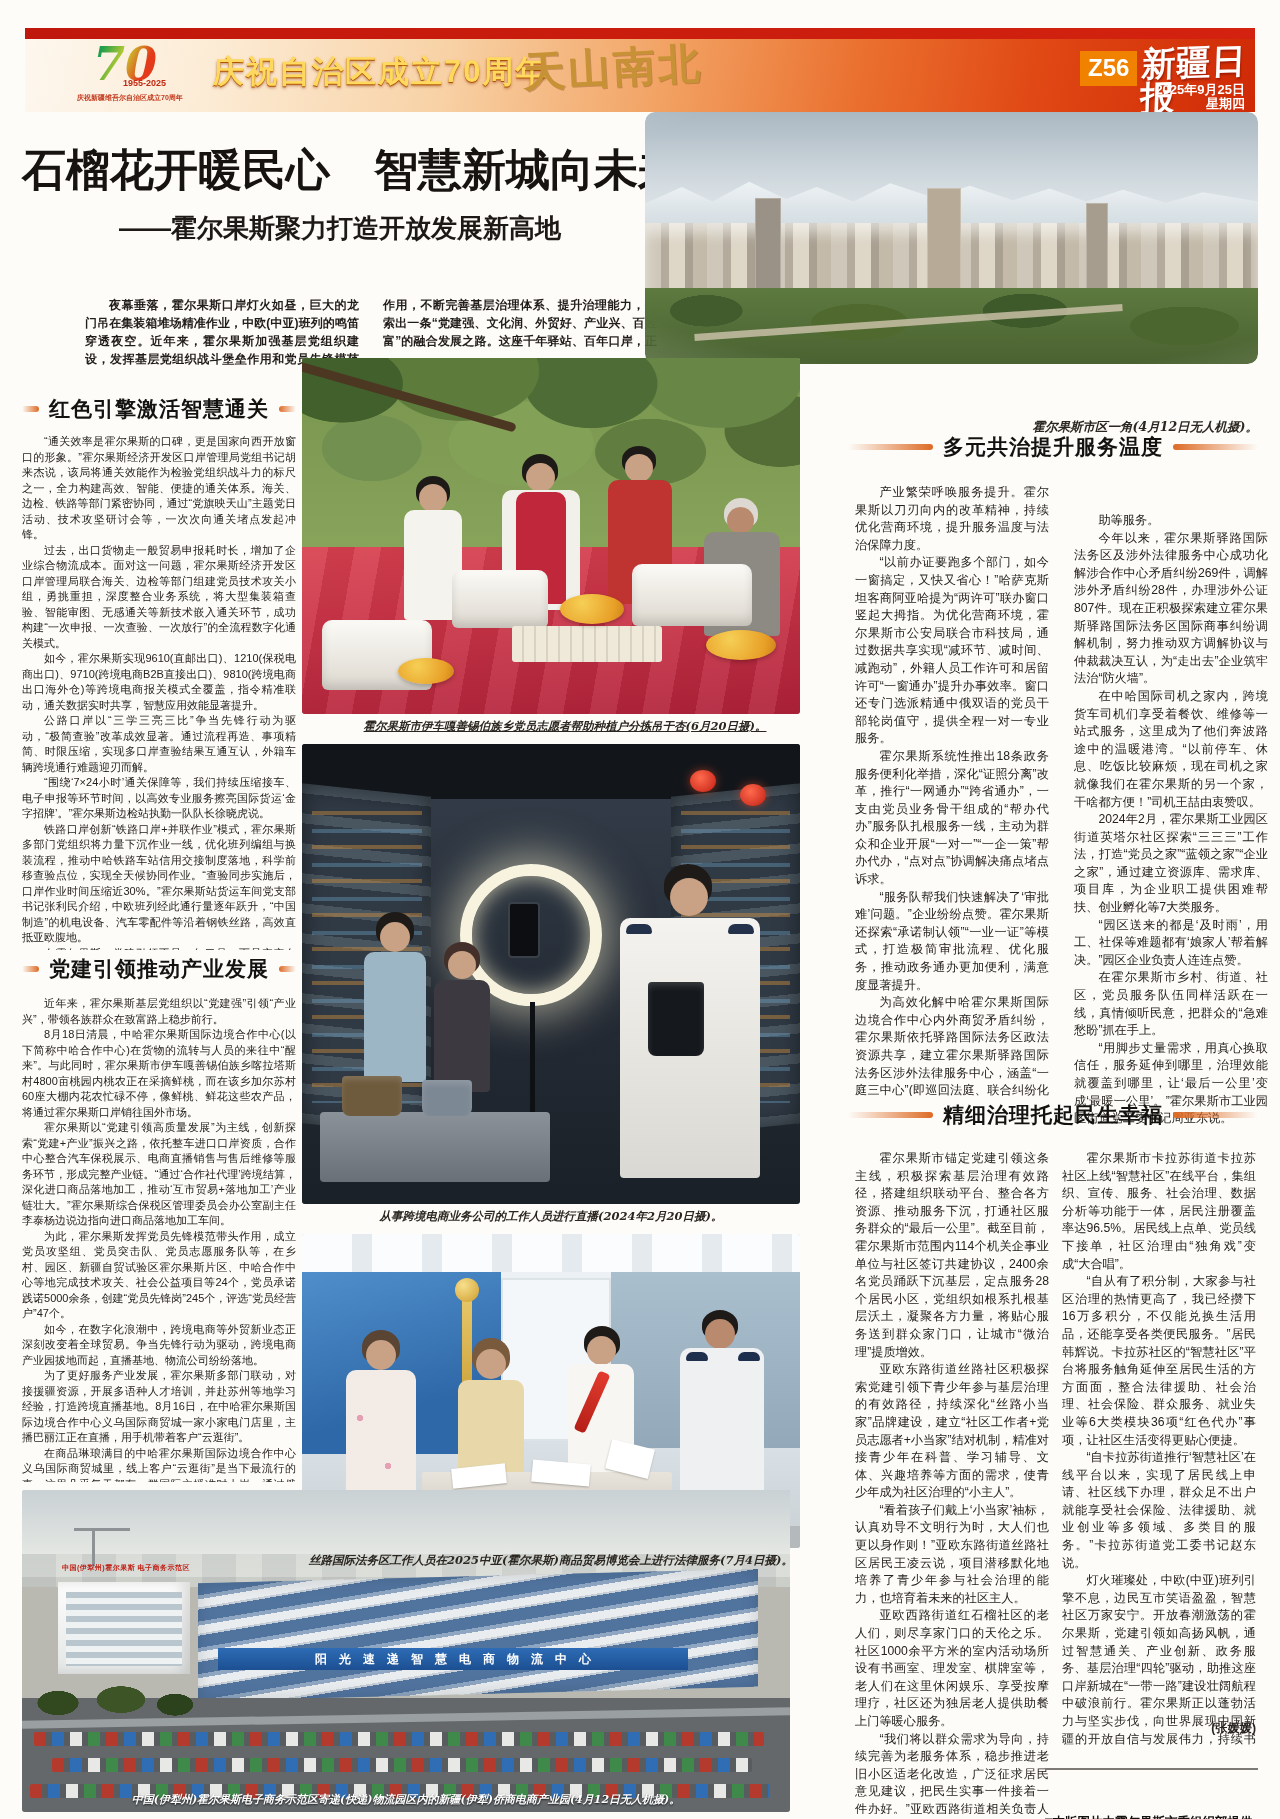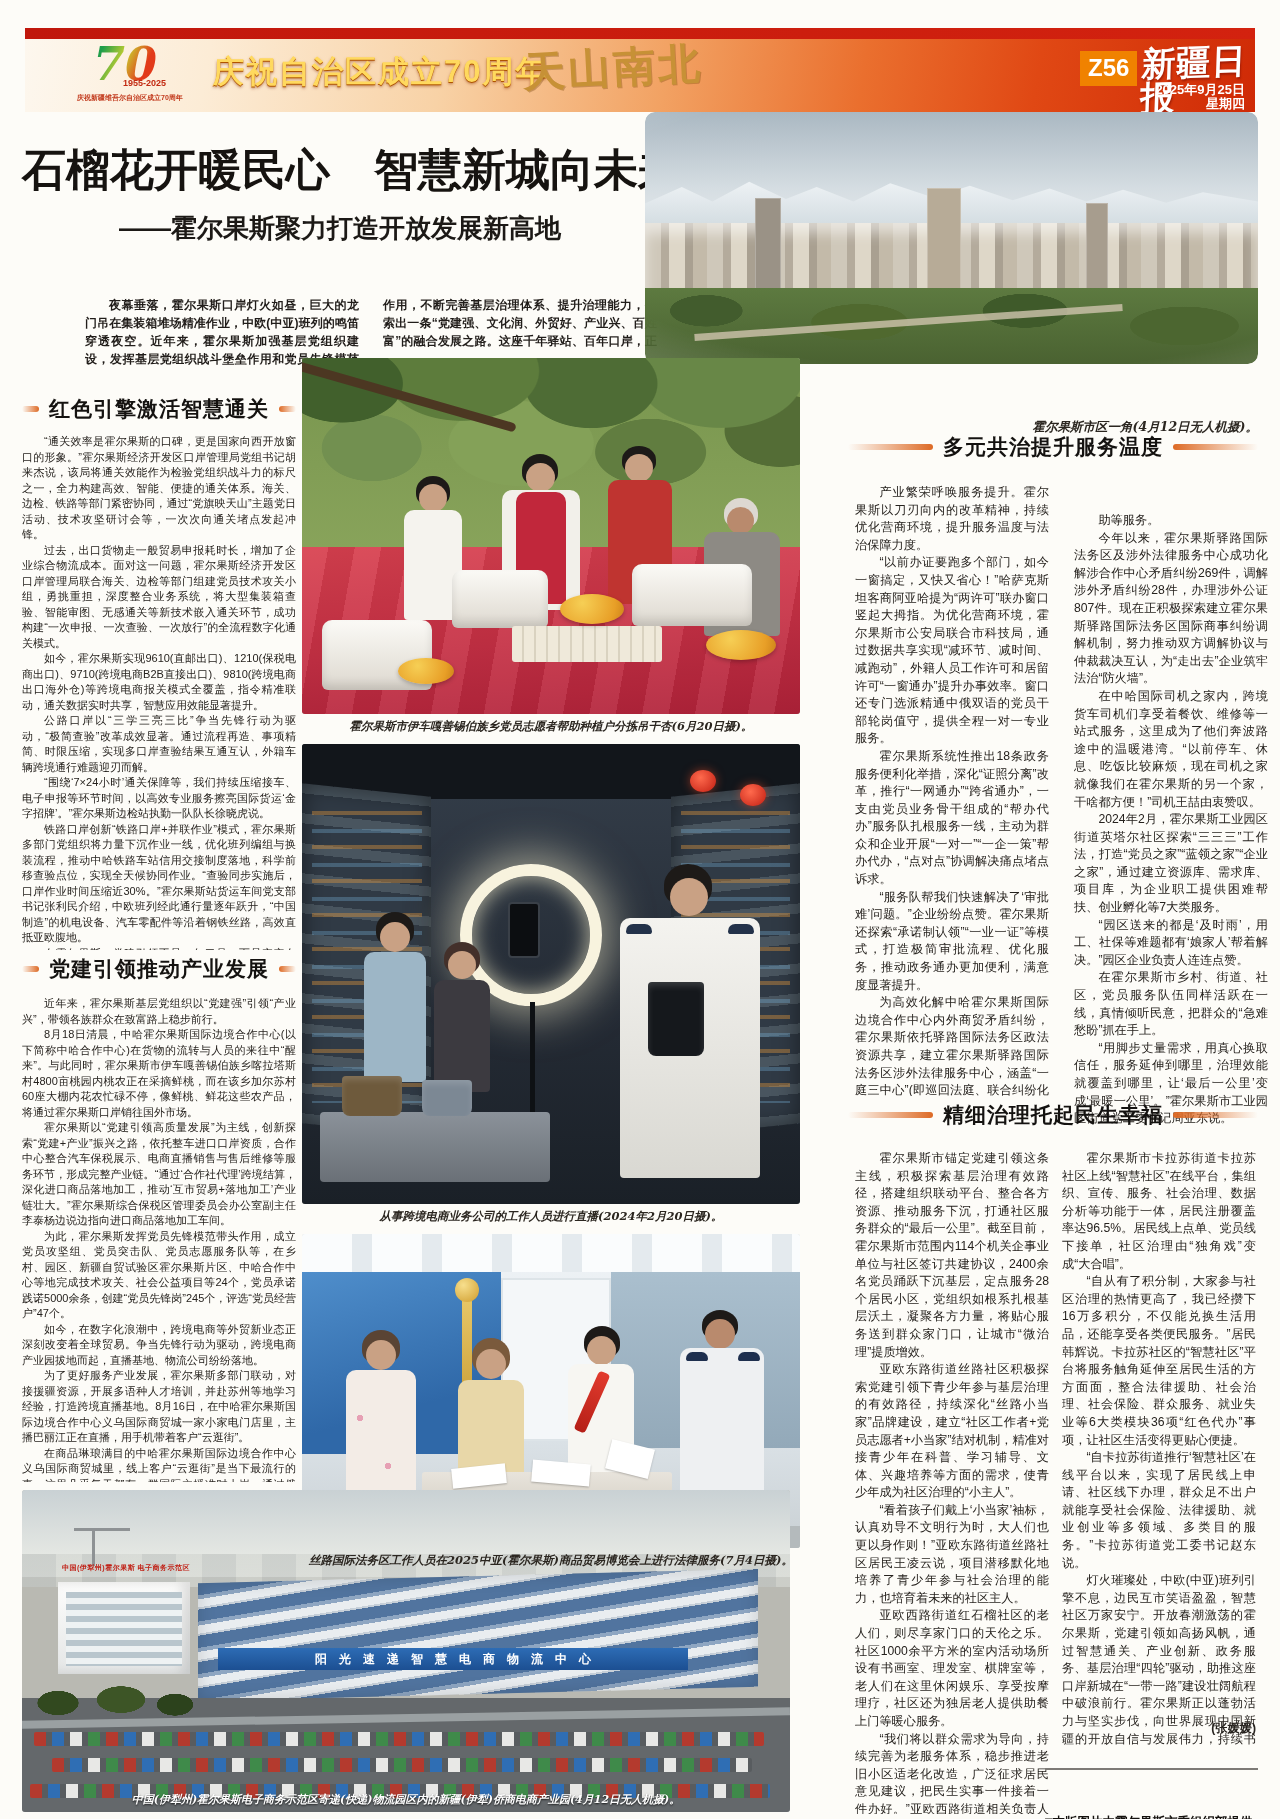--- a/index.html
+++ b/index.html
@@ -233,21 +233,21 @@
       <div class="torso" style="left:4px;top:34px;width:76px;height:104px;background:#8d8a84;"></div>
     </div>
     <div class="sack" style="left:150px;top:212px;width:96px;height:58px;"></div>
     <div class="sack" style="left:330px;top:206px;width:120px;height:62px;"></div>
     <div class="sack" style="left:20px;top:262px;width:110px;height:70px;"></div>
     <div class="crate" style="left:210px;top:268px;width:150px;height:36px;"></div>
     <div class="apile" style="left:258px;top:236px;width:64px;height:30px;"></div>
     <div class="apile" style="left:404px;top:272px;width:70px;height:30px;"></div>
     <div class="apile" style="left:96px;top:300px;width:56px;height:26px;"></div>
   </div>
-  <div class="cap" style="left:302px;top:718px;width:498px;">霍尔果斯市伊车嘎善锡伯族乡党员志愿者帮助种植户分拣吊干杏(6月20日摄)。</div>
+  <div class="cap" style="left:316px;top:718px;width:498px;text-decoration:underline;">霍尔果斯市伊车嘎善锡伯族乡党员志愿者帮助种植户分拣吊干杏(6月20日摄)。</div>
 
   <div class="photo" style="left:302px;top:744px;width:498px;height:460px;">
     <div class="ph lv-bg"></div>
     <div class="ph lv-ceil"></div>
     <div class="ph lv-shelf" style="left:0;transform:skewY(6deg);"></div>
     <div class="ph lv-shelf" style="right:0;transform:skewY(-6deg);"></div>
     <div class="ph lv-dots" style="left:2%;"></div>
     <div class="ph lv-dots" style="right:2%;"></div>
     <div class="lv-lantern" style="right:84px;top:26px;"></div>
     <div class="lv-lantern" style="right:34px;top:40px;"></div>

